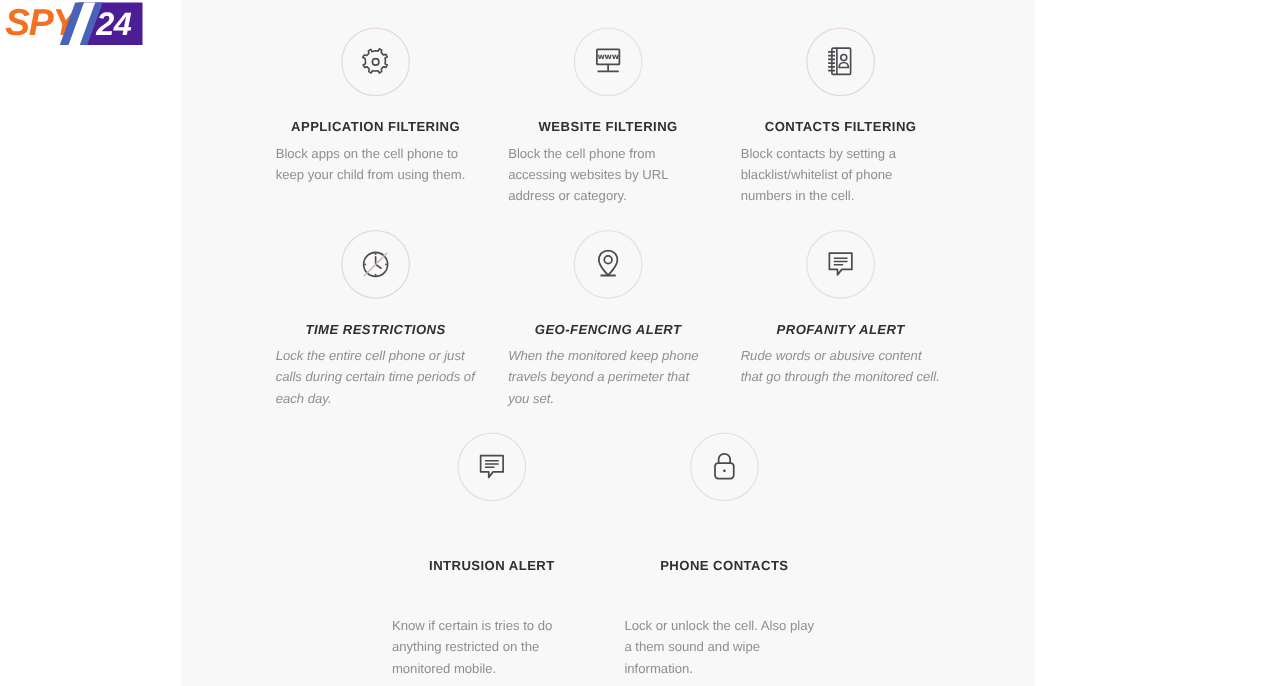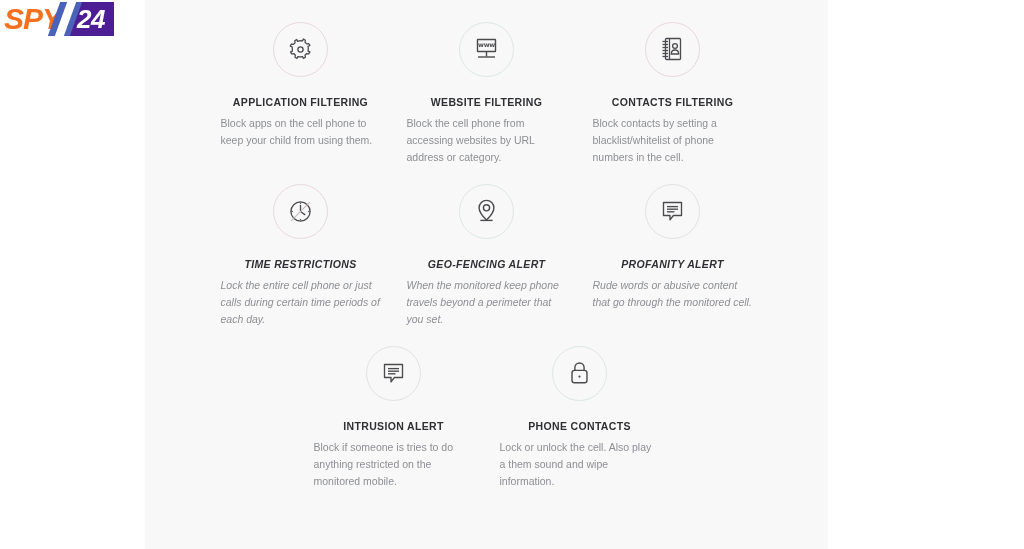--- a/index.html
+++ b/index.html
@@ -70,21 +70,21 @@
     display: flex;
     justify-content: center;
   }
   .row-1, .row-2 { width: 683px; }
   .card {
     width: 186px;
     display: flex; flex-direction: column; align-items: center;
   }
   .row-1 .card, .row-2 .card { margin: 0 0px; }
   .row-3 { justify-content: center; }
-  .row-3 .card { margin: 0 0px; }
+  .row-3 .card { margin: 0 0px; gap: 27px; }
 
   .icon-circle {
     width: 55px; height: 55px;
     border-radius: 50%;
     border: 1px solid #e6dcdc;
     display: flex; align-items: center; justify-content: center;
     margin-bottom: 19px;
   }
   .icon-circle.tone-pink   { border-color: #e8d8dc; }
   .icon-circle.tone-green  { border-color: #dde7e2; }
@@ -185,21 +185,21 @@
           </div>
         </div>
       <div class="row row-3">
           <div class="card">
             <div class="icon-circle tone-grey">
               <svg width="29" height="29" viewBox="0 0 29 29">
                 <use href="#ico-speech-bubble-icon"></use>
               </svg>
             </div>
             <div class="card-title">INTRUSION ALERT</div>
-            <div class="card-desc">Block if someone is tries to do anything restricted on the monitored mobile.</div>
+            <div class="card-desc">Know if certain is tries to do anything restricted on the monitored mobile.</div>
           </div>
           <div class="card">
             <div class="icon-circle tone-green">
               <svg width="29" height="29" viewBox="0 0 29 29">
                 <use href="#ico-padlock-icon"></use>
               </svg>
             </div>
             <div class="card-title">PHONE CONTACTS</div>
             <div class="card-desc">Lock or unlock the cell. Also play a them sound and wipe information.</div>
           </div>

